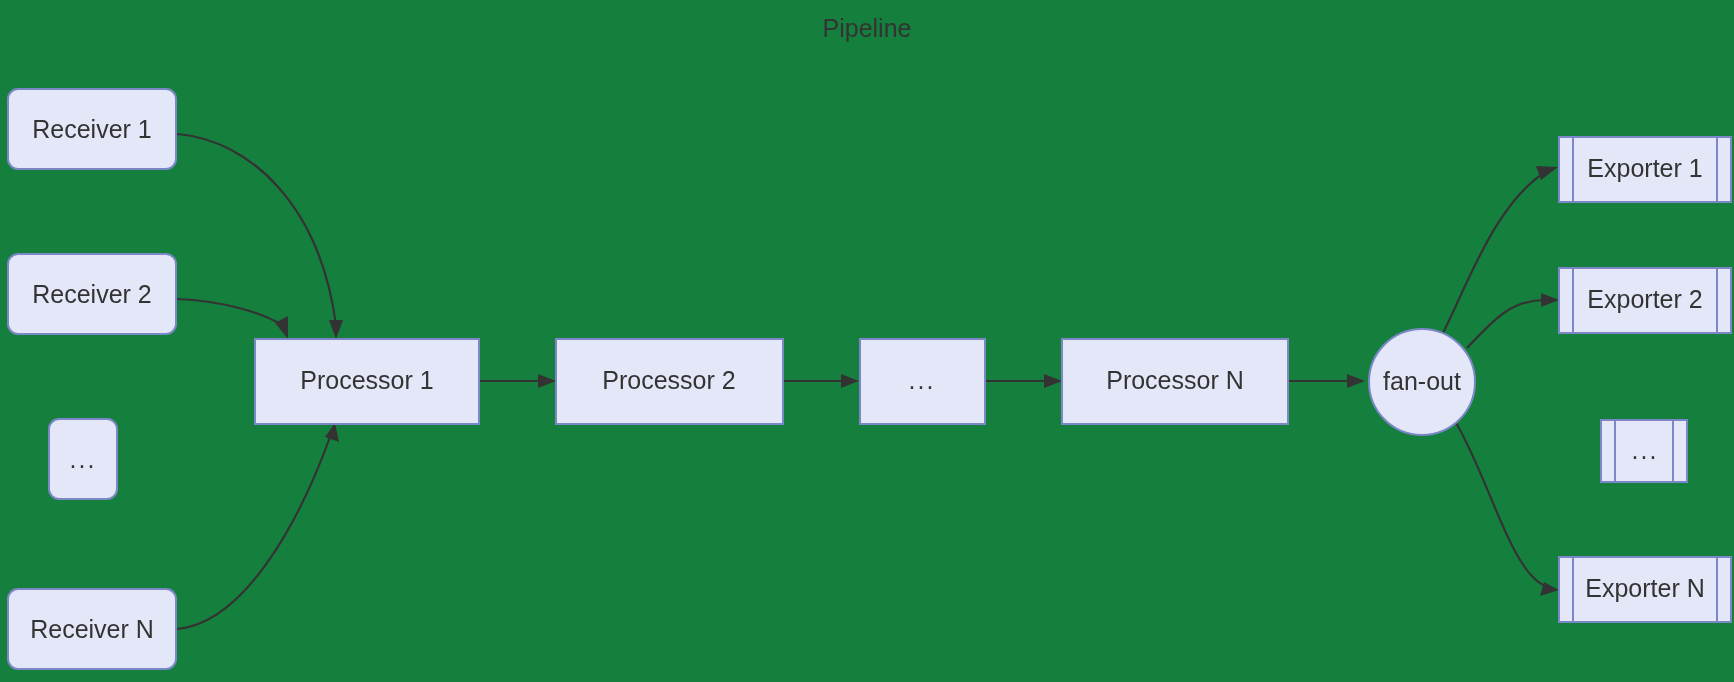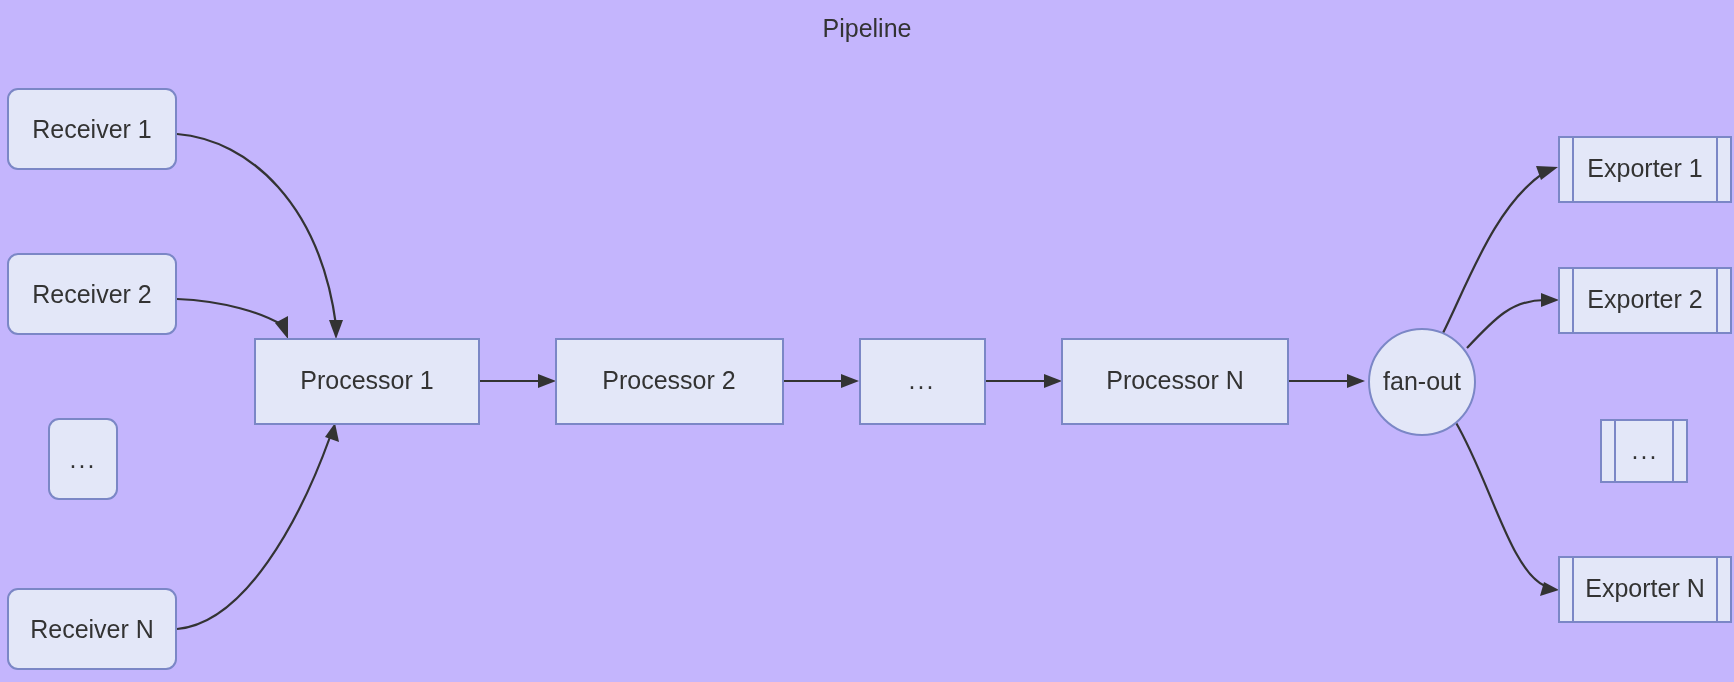--- a/index.html
+++ b/index.html
@@ -10,21 +10,21 @@
   body {
     width: 1734px;
     height: 682px;
     overflow: hidden;
     font-family: "Liberation Sans", sans-serif;
   }
   #diagram-root {
     position: relative;
     width: 1734px;
     height: 682px;
-    background: #c4b5fd;
+    background: #15803d;
   }
   svg#diagram-svg {
     position: absolute;
     left: 0;
     top: 0;
     width: 1734px;
     height: 682px;
     display: block;
   }
   .node-label {

